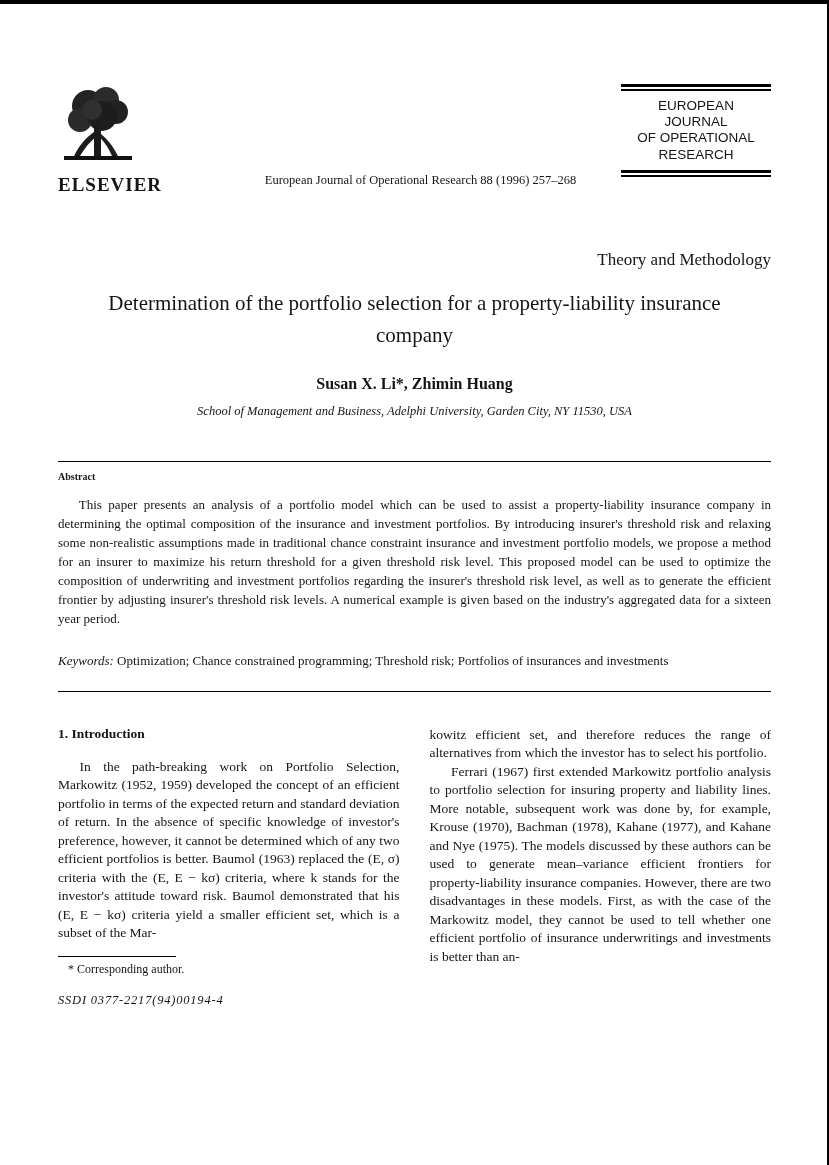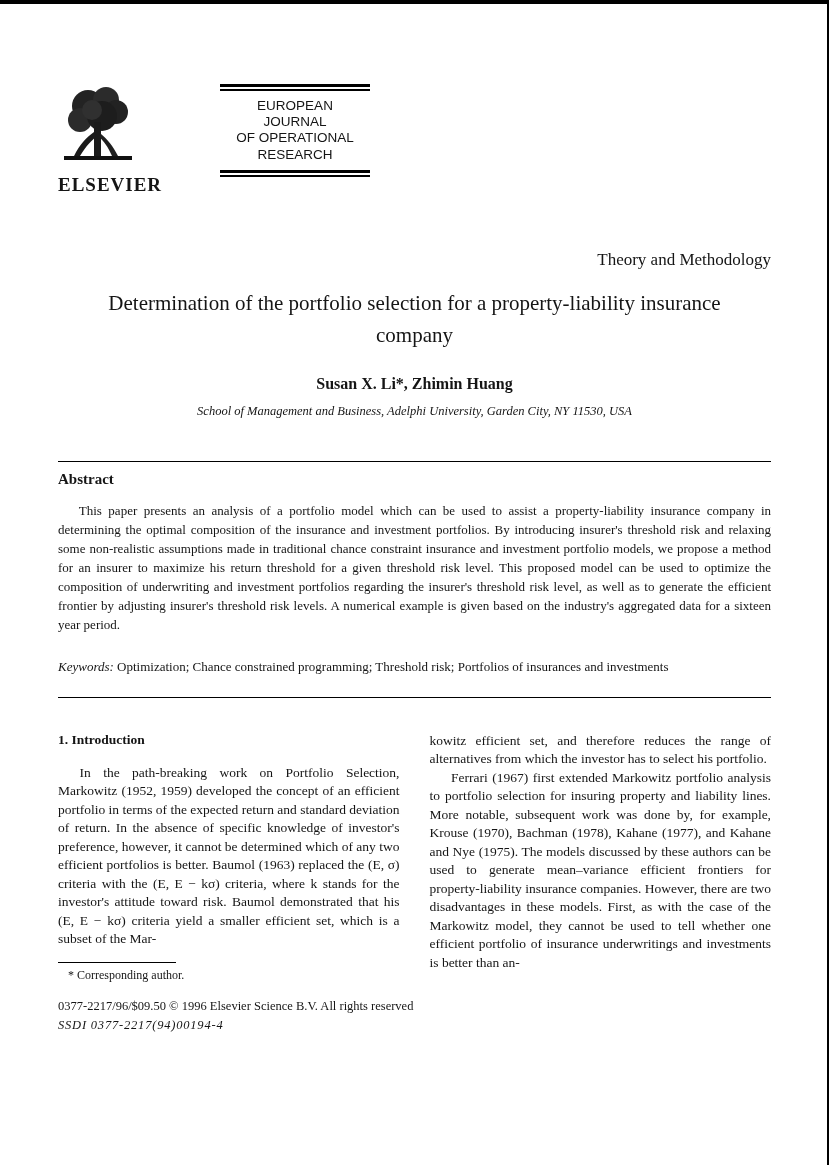--- a/index.html
+++ b/index.html
@@ -41,21 +41,21 @@
   .section-type { text-align:right; font-size:17px; margin-top:54px; }
   .paper-title {
     text-align:center; font-size:21px; line-height:1.5;
     max-width:660px; margin:18px auto 0 auto;
   }
   .authors { text-align:center; font-size:16px; font-weight:bold; margin-top:24px; }
   .affiliation { text-align:center; font-size:12.5px; font-style:italic; margin-top:11px;font-family:Liberation Serif, serif; }
   .received { text-align:center; font-size:12.5px; margin-top:13px; }
 
   .rule { border:0; border-top:1px solid #000; margin-top:42px; }
-  .abstract-heading { font-size:15px; font-weight:bold; margin-top:9px; }
+  .abstract-heading { font-size:10px; font-weight:bold; margin-top:9px; }
   .abstract-text {
     font-size:13px; line-height:1.46; text-align:justify;
     text-indent:1.6em; margin-top:14px;
   }
   .keywords { font-size:13px; margin-top:24px; }
   .keywords .kw-label { font-style:italic; }
   .rule2 { border:0; border-top:1px solid #000; margin-top:22px; }
 
   
   .columns { display:flex; gap:30px; margin-top:34px; }
@@ -97,20 +97,21 @@
             <circle cx="34" cy="26" r="10" fill="#303030"></circle>
             <rect x="36" y="38" width="7" height="34" fill="#1a1a1a"></rect>
             <path d="M36 48 C28 54 22 60 16 72 L22 72 C28 62 34 56 39 52 Z" fill="#1a1a1a"></path>
             <path d="M43 50 C50 56 55 62 60 72 L54 72 C50 63 46 57 41 53 Z" fill="#1f1f1f"></path>
             <rect x="6" y="72" width="68" height="4" fill="#111"></rect>
           </svg>
         </span>
         <div class="pub-name">ELSEVIER</div>
       </div>
 
+      <div class="citation">European Journal of Operational Research 88 (1996) 257–268</div>
 
       <div class="journal-box">
         <div class="rule-double"></div>
         <div class="journal-lines">
           <div>EUROPEAN</div>
           <div>JOURNAL</div>
           <div>OF OPERATIONAL</div>
           <div>RESEARCH</div>
         </div>
         <div class="rule-double"></div>
@@ -140,18 +141,17 @@
           <div class="footnote">* Corresponding author.</div>
         </div>
       </div>
       <div class="col">
         <p class="body-par noindent">kowitz efficient set, and therefore reduces the range of alternatives from which the investor has to select his portfolio.</p>
         <p class="body-par indent" style="margin-top:0;">Ferrari (1967) first extended Markowitz portfolio analysis to portfolio selection for insuring property and liability lines. More notable, subsequent work was done by, for example, Krouse (1970), Bachman (1978), Kahane (1977), and Kahane and Nye (1975). The models discussed by these authors can be used to generate mean–variance efficient frontiers for property-liability insurance companies. However, there are two disadvantages in these models. First, as with the case of the Markowitz model, they cannot be used to tell whether one efficient portfolio of insurance underwritings and investments is better than an-</p>
       </div>
     </div>
 
     <div class="footer">
-      <div class="footer-line1">0377-2217/96/$09.50 © 1996 Elsevier Science B.V. All rights reserved</div>
       <div class="footer-line2">SSDI 0377-2217(94)00194-4</div>
     </div>
 
   </div>
 </div>
 
 </body></html>

